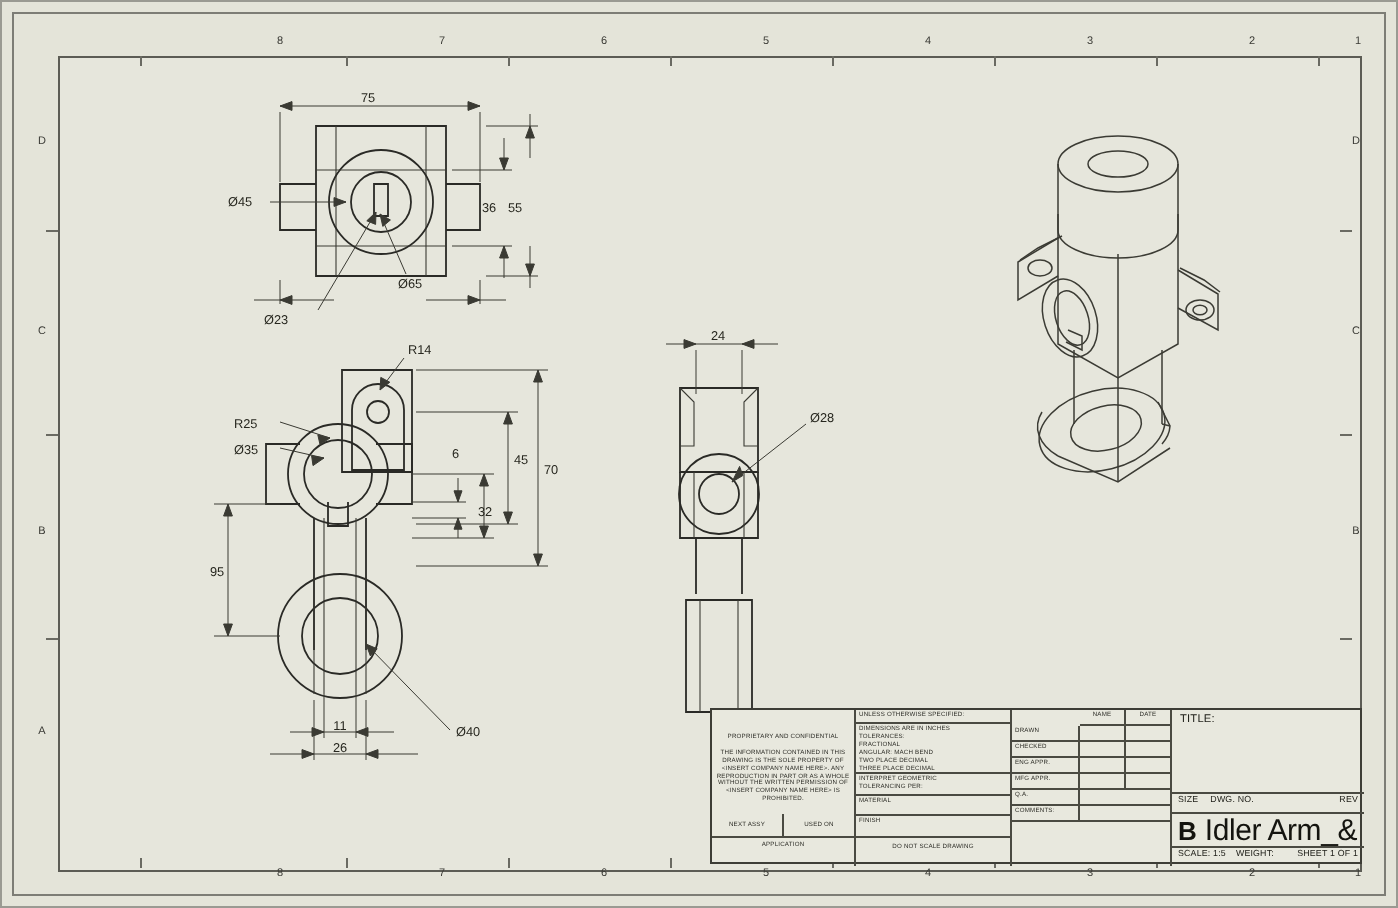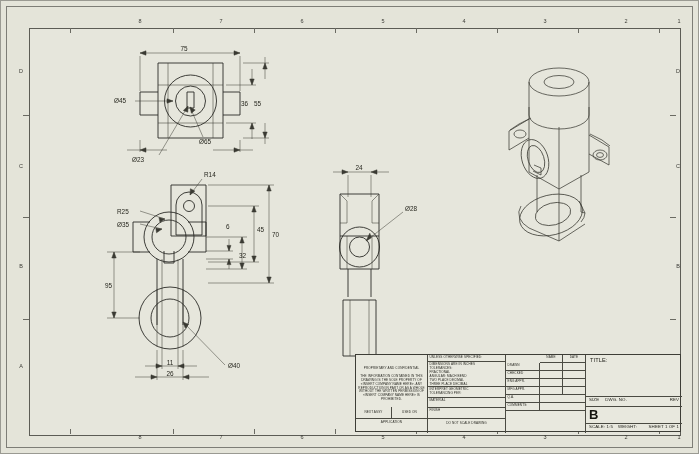--- a/index.html
+++ b/index.html
@@ -476,20 +476,21 @@
         <div class="row" style="padding:1px 3px;">
           <span class="lbl sm" style="padding:0;">SIZE</span>
           <span class="lbl sm" style="padding:0 0 0 6px;">DWG.  NO.</span>
           <span class="lbl sm" style="padding:0;margin-left:auto;">REV</span>
         </div>
       </div>
 
       <div class="tbcell" style="left:230px;top:52px;width:96px;height:17px;border-right:none;">
         <div class="row" style="padding:0 3px;">
           <span class="bigb">B</span>
+          <span class="big" style="margin-left:4px;">Idler Arm_&amp;</span>
           <span class="sm" style="margin-left:auto;"></span>
         </div>
       </div>
 
       <div class="tbcell" style="left:230px;top:69px;width:96px;height:9px;border-right:none;border-bottom:none;">
         <div class="row" style="padding:1px 3px;">
           <span class="lbl sm" style="padding:0;">SCALE: 1:5</span>
           <span class="lbl sm" style="padding:0 0 0 5px;">WEIGHT:</span>
           <span class="lbl sm" style="padding:0;margin-left:auto;">SHEET 1 OF 1</span>
         </div>

